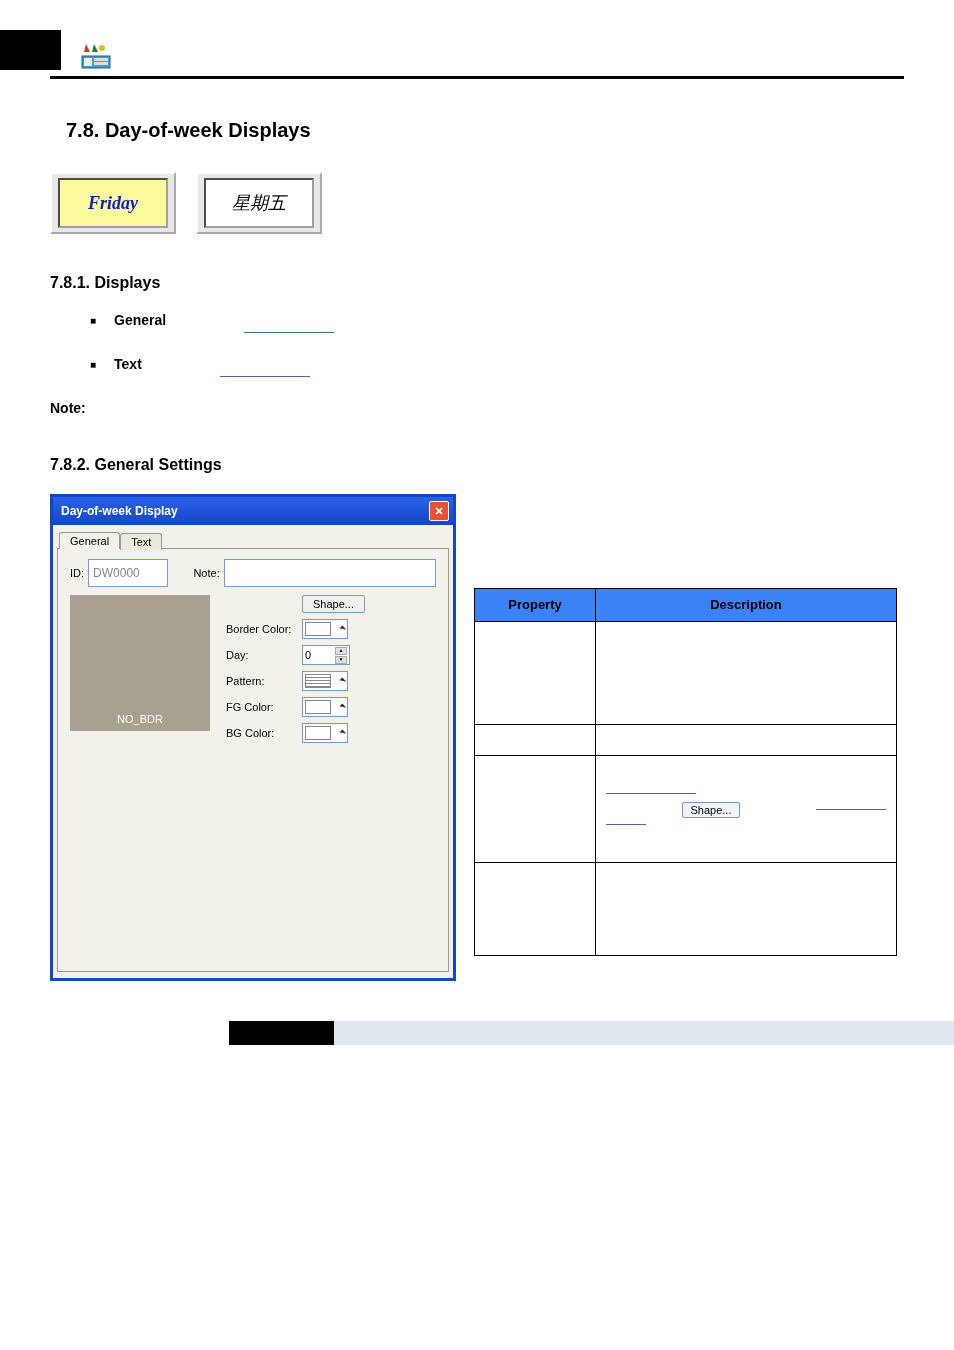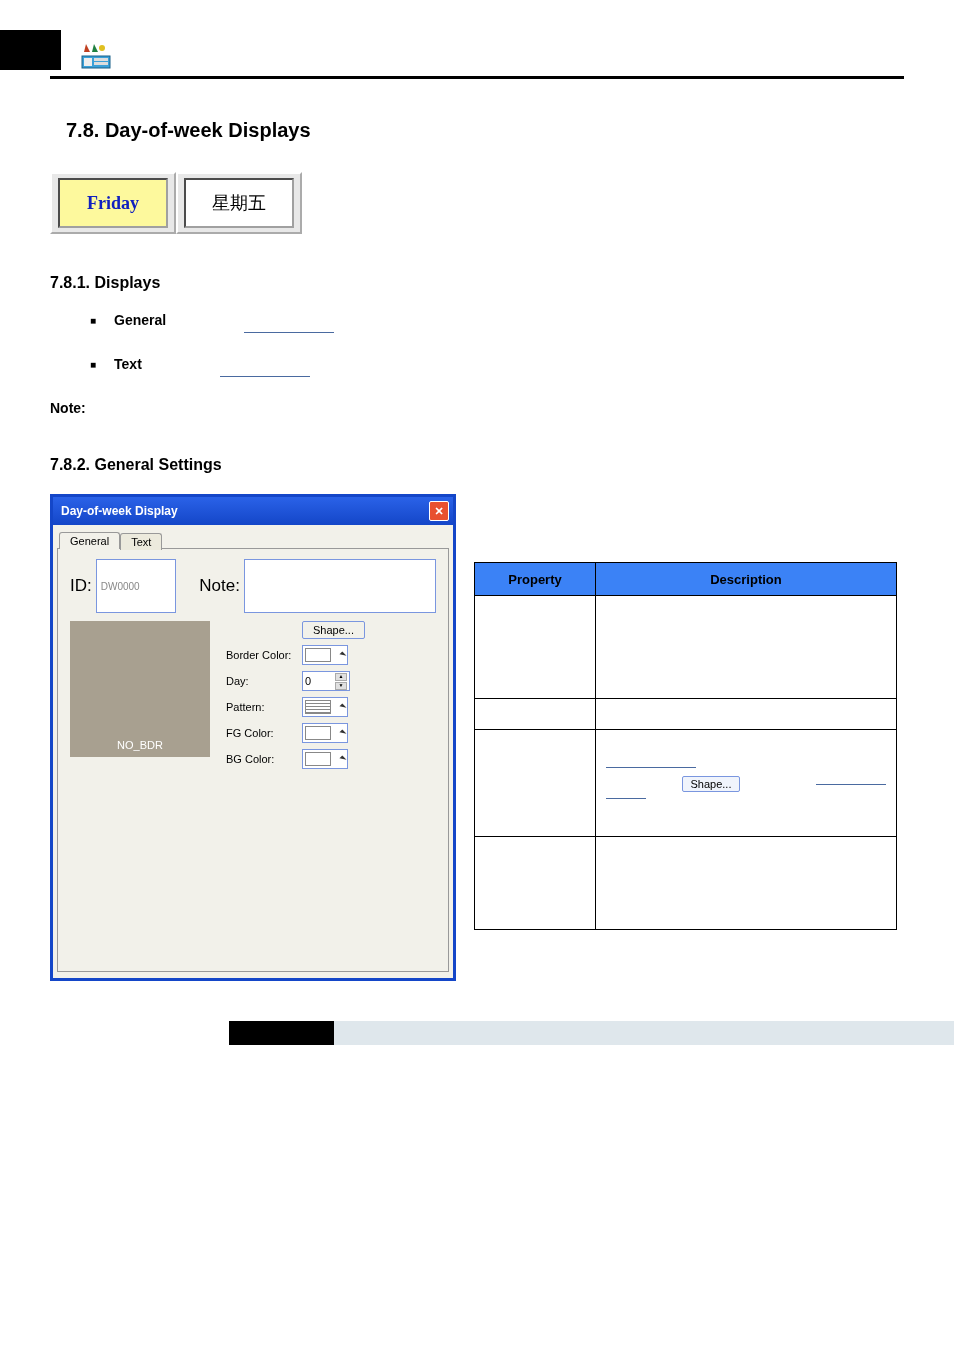--- a/index.html
+++ b/index.html
@@ -46,21 +46,23 @@
     font-weight: bold;
     margin: 40px 0 30px 16px;
   }
   h3.subsection-title {
     font-size: 16px;
     font-weight: bold;
     margin: 40px 0 20px 0;
   }
   .example-row {
     display: flex;
+    gap: 20px;
     margin: 20px 0 30px 0;
+    font-style: italic;
   }
   .example-box {
     border: 2px outset #fff;
     background: #e8e8e8;
     padding: 6px;
     width: 110px;
     height: 46px;
     display: flex;
     align-items: center;
     justify-content: center;
@@ -112,21 +114,21 @@
   }
   .note-label {
     font-weight: bold;
     font-size: 14px;
     margin: 20px 0 20px 0;
   }
   
   
   .dialog-wrap {
     display: flex;
-    align-items: flex-start;
+    align-items: center;
     gap: 18px;
     margin-top: 20px;
   }
   .dialog {
     width: 400px;
     border: 3px solid #1446c8;
     background: #f2f1ea;
     font-family: "Tahoma", sans-serif;
     font-size: 11px;
   }
@@ -185,28 +187,28 @@
     position: relative;
     z-index: 1;
   }
   .row {
     display: flex;
     align-items: center;
     margin-bottom: 8px;
     gap: 4px;
   }
   .field-label {
-    font-size: 17px;
+    font-size: 11px;
   }
   .text-input {
     border: 1px solid #7a96df;
     background: #fff;
     height: 18px;
-    font-size: 10px;
-    padding: 17px 4px;
+    font-size: 12px;
+    padding: 4px 4px;
   }
   .id-input {
     width: 70px;
     background: #fff;
     color: #888;
   }
   .note-input {
     width: 210px;
   }
   .shape-btn, .color-pick, .spin, .small-btn {

